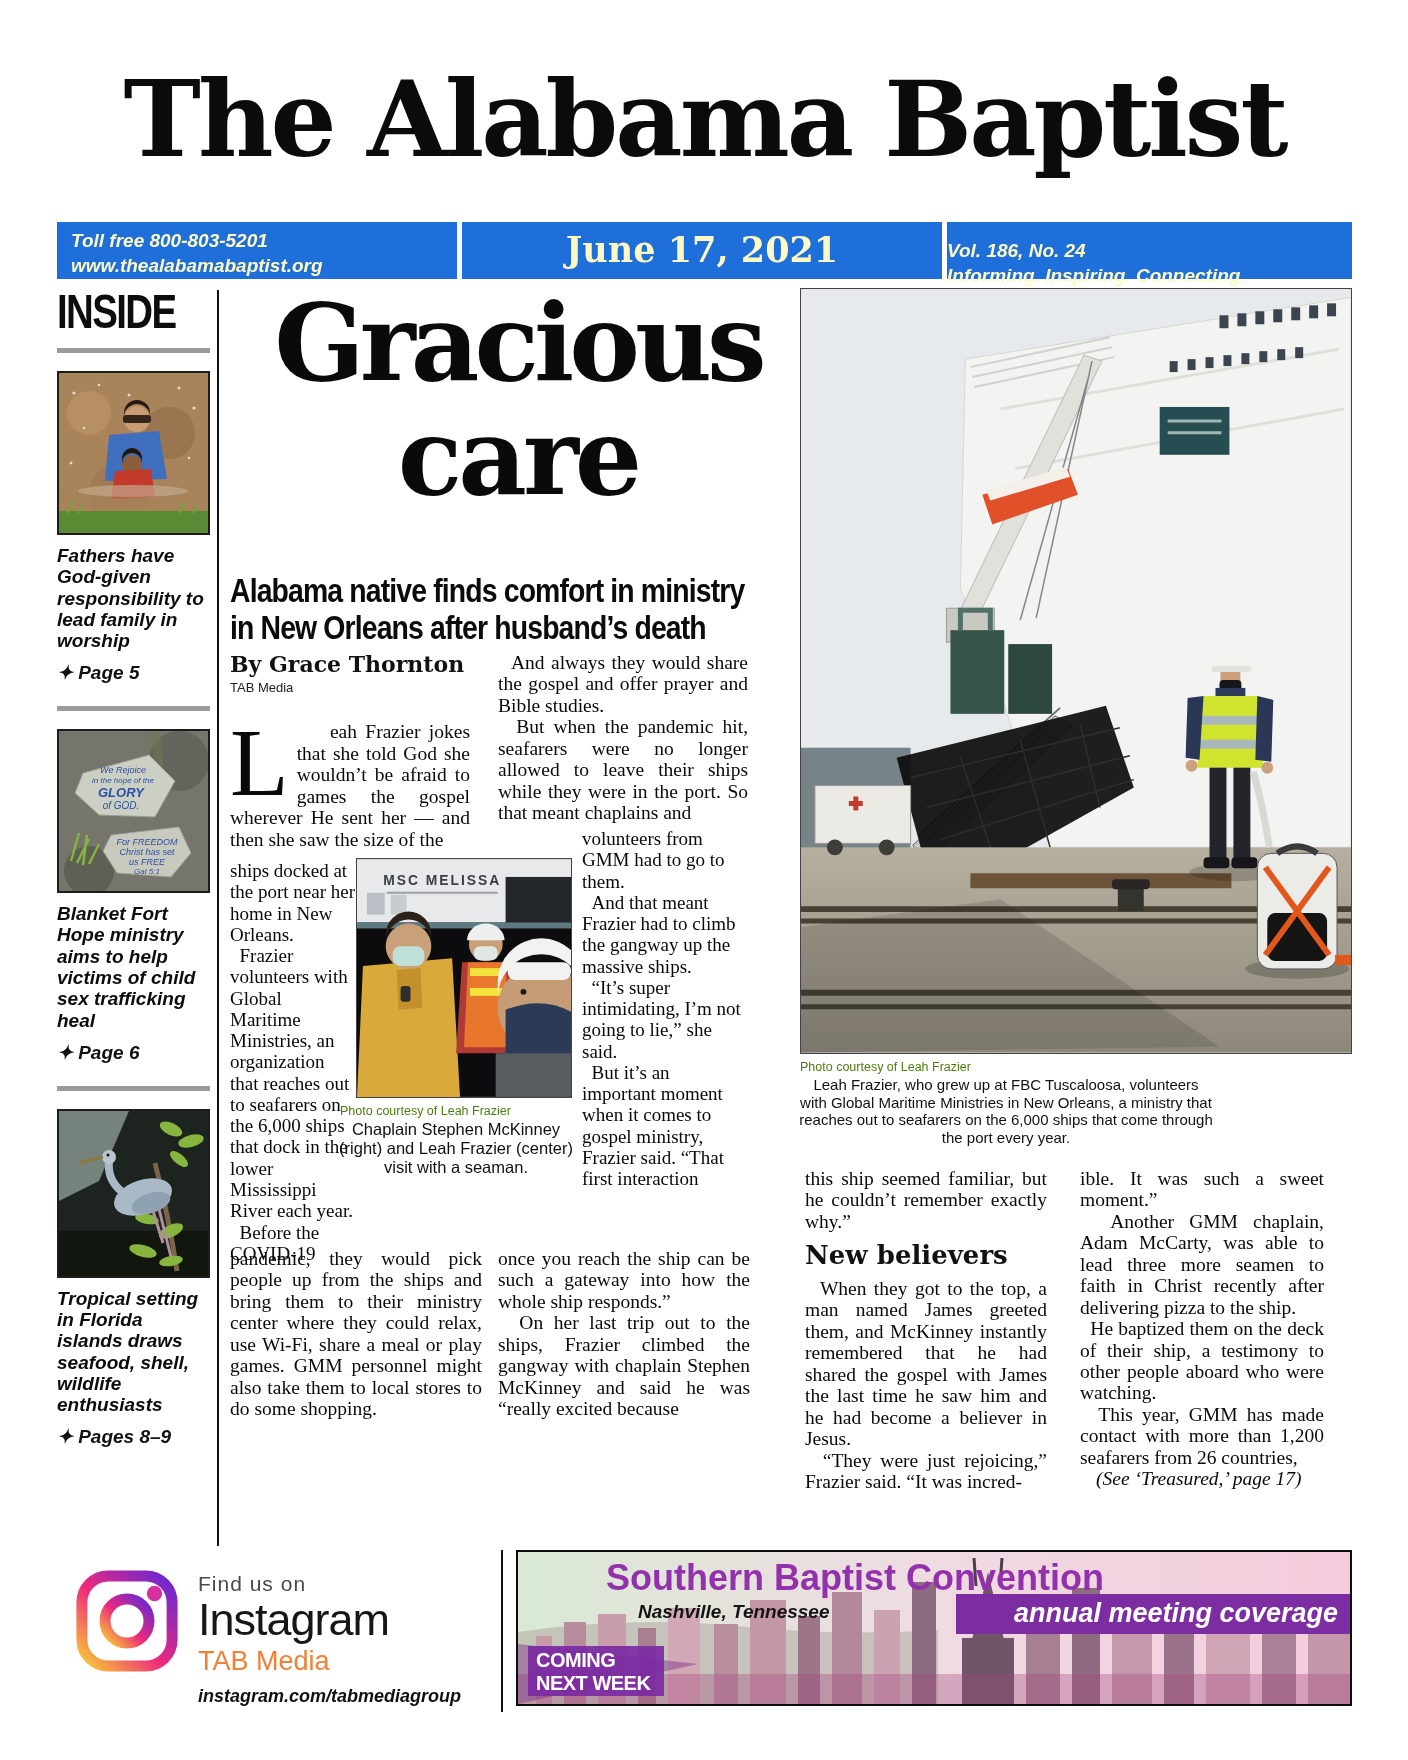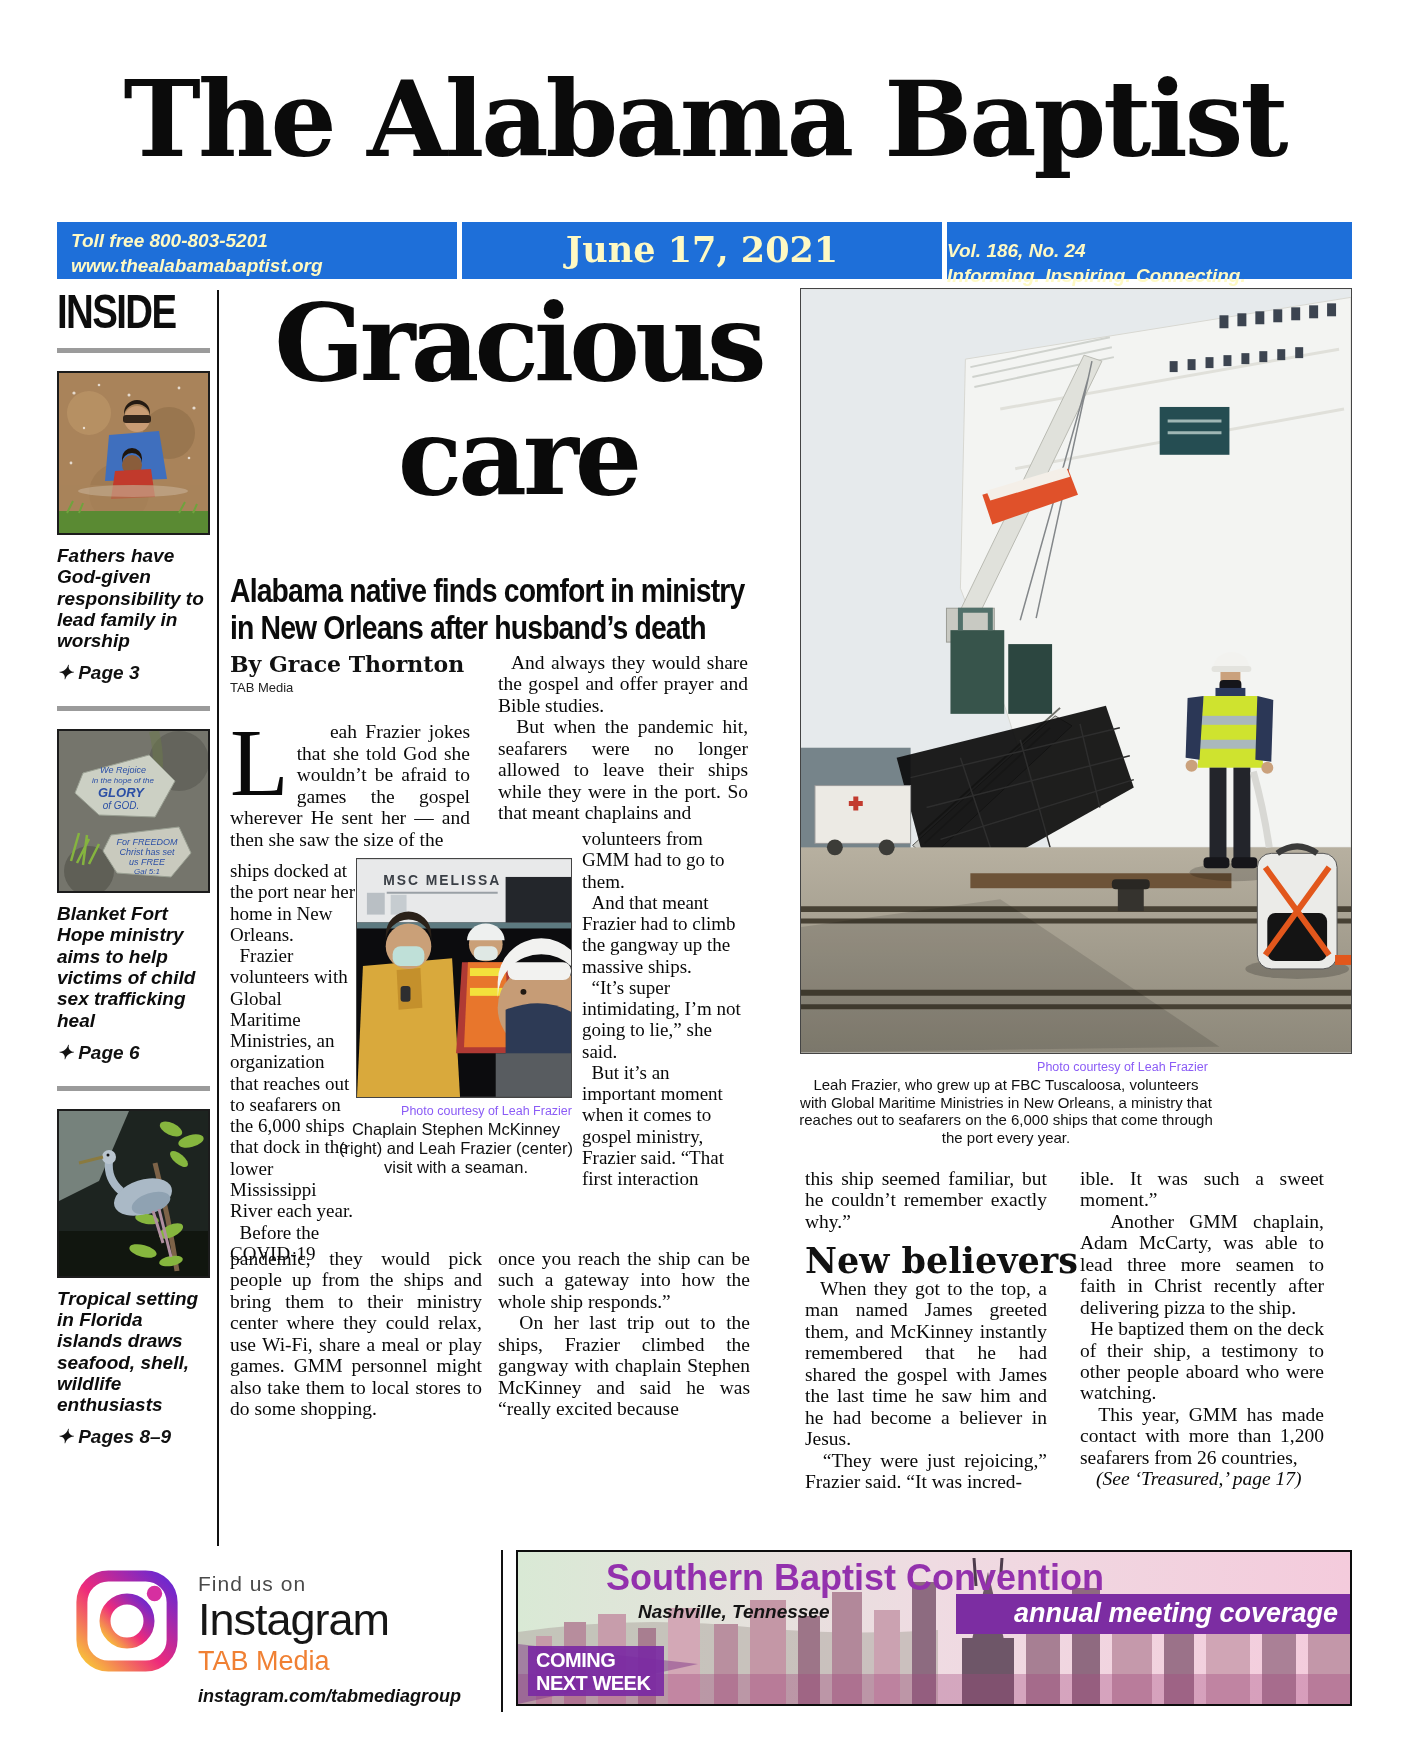--- a/index.html
+++ b/index.html
@@ -41,25 +41,25 @@
     font-size:33px;line-height:1.12;letter-spacing:-1px;white-space:pre-line;
     transform:scaleX(.86);transform-origin:left;color:#0b0b0b;}
   .byline{left:230px;top:651px;font-family:"DejaVu Serif",serif;font-weight:bold;font-size:22px;}
   .byline-org{left:230px;top:680px;font:13px "Liberation Sans",sans-serif;color:#222;}
 
   .body-text{font:19.5px/1.1 "Liberation Serif",serif;white-space:pre-wrap;text-align:justify;color:#090909;}
   .body-narrow{text-align:left;font-size:19px;line-height:1.12;}
   .dropcap{float:left;font-family:"Liberation Serif",serif;font-size:96px;line-height:.76;
     padding:6px 8px 0 0;font-weight:400;}
 
-  .credit{font:12.5px "Liberation Sans",sans-serif;color:#8b5cf6;text-align:right;}
+  .credit{font:12.5px "Liberation Sans",sans-serif;color:#4d7c0f;text-align:left;}
   .caption{font:15px/1.18 "Liberation Sans",sans-serif;color:#111;text-align:center;}
   .caption-inset{font:16.5px/1.16 "Liberation Sans",sans-serif;color:#111;text-align:center;}
 
-  .nb-head{font-family:"DejaVu Serif",serif;font-weight:bold;font-size:35px;}
+  .nb-head{font-family:"DejaVu Serif",serif;font-weight:bold;font-size:26px;}
   .jump{font-style:italic;padding-left:16px;}
 
   .photo-frame{border:1px solid #444;box-sizing:border-box;background:#ddd;}
 
   
   .ig-text{font-family:"Liberation Sans",sans-serif;}
   .ig-findus{font-size:21px;color:#4a4a4a;letter-spacing:1px;}
   .ig-name{font-size:45px;color:#161616;letter-spacing:-1px;margin-top:-2px;}
   .ig-account{font-size:27px;color:#f08033;margin-top:0px;}
   .ig-url{font:italic bold 18px "Liberation Sans",sans-serif;color:#101010;margin-top:9px;}
@@ -110,21 +110,21 @@
         <rect x="64" y="42" width="28" height="8" rx="3" fill="#241a12" opacity=".9"></rect>
         <circle cx="73" cy="92" r="10" fill="#8a5d3b"></circle>
         <path d="M63,90 a10,10 0 0 1 20,0 l0,-5 a10,10 0 0 0 -20,0 z" fill="#1f150d"></path>
         <polygon points="56,98 92,96 96,124 52,126" fill="#c13a2c"></polygon>
         <rect x="0" y="112" width="149" height="28" fill="#a9835a" opacity=".6"></rect>
         <ellipse cx="74" cy="118" rx="55" ry="6" fill="#ffffff" opacity=".22"></ellipse>
         <rect x="0" y="138" width="149" height="22" fill="#5a8a33"></rect>
         <path d="M8,140 l6,-12 M20,140 l4,-10 M120,140 l6,-11 M134,140 l4,-9" stroke="#6fa33d" stroke-width="2" fill="none"></path>
       </svg>
       <div class="blurb">Fathers have God-given responsibility to lead family in worship</div>
-      <div class="pageref">✦ Page 3</div>
+      <div class="pageref">✦ Page 5</div>
     </div>
     <div class="side-rule" style="margin-top:22px"></div>
 
     <div>
       <svg class="side-photo" width="149" height="160" viewBox="0 0 149 160">
         <rect width="149" height="160" fill="#75756c"></rect>
         <circle cx="120" cy="30" r="30" fill="#5d5d55" opacity=".7"></circle>
         <circle cx="30" cy="140" r="25" fill="#55554d" opacity=".7"></circle>
         <path d="M95,0 q10,40 -5,80" stroke="#6b7a4a" stroke-width="10" fill="none" opacity=".5"></path>
         <path d="M12,130 l8,-28 M18,132 l12,-24 M24,134 l4,-30 M30,133 l10,-20" stroke="#85b43f" stroke-width="2.5" fill="none"></path>

